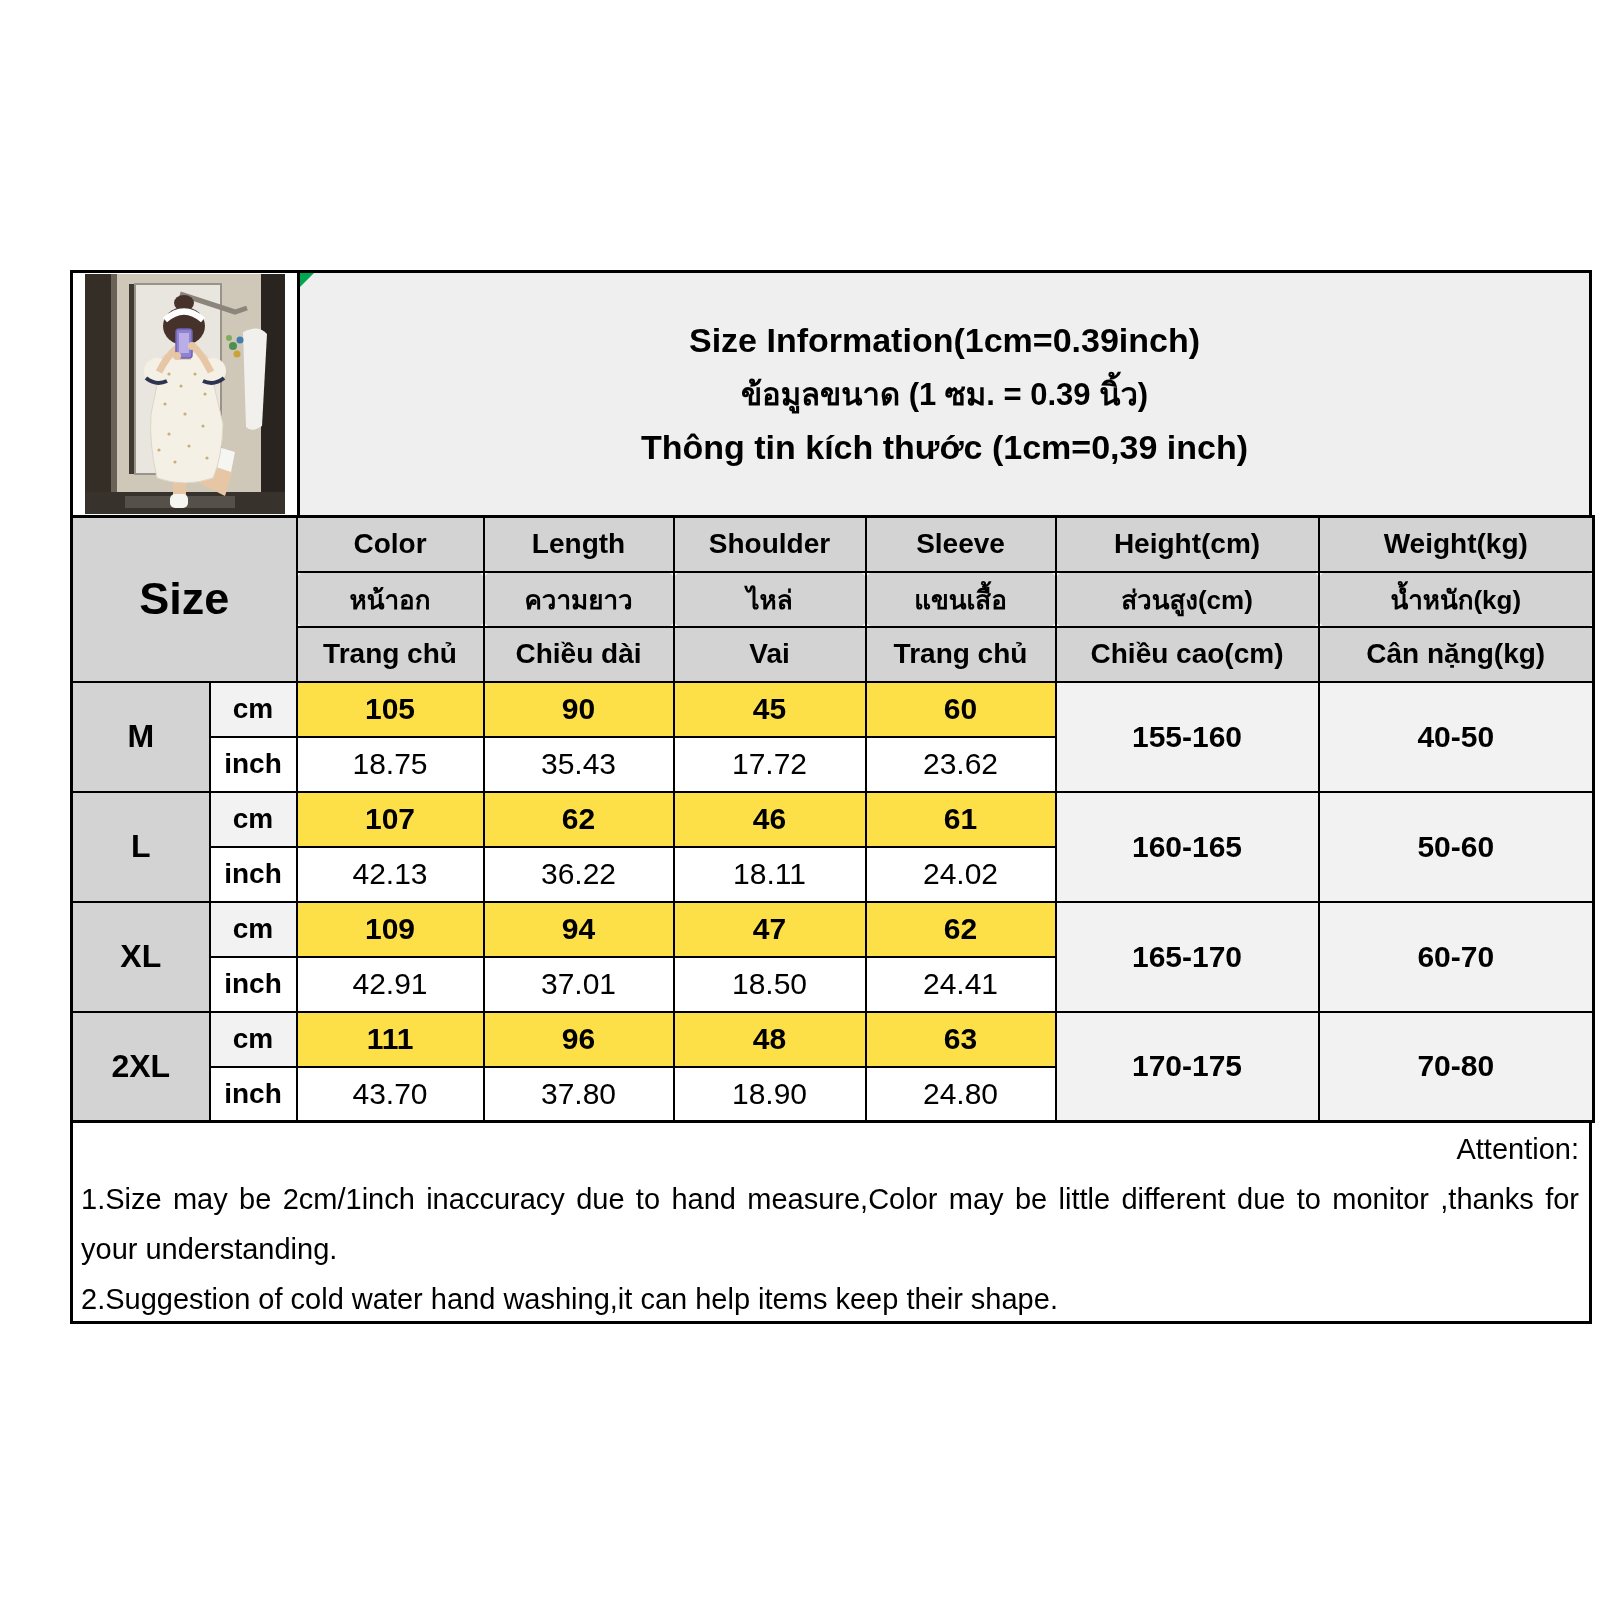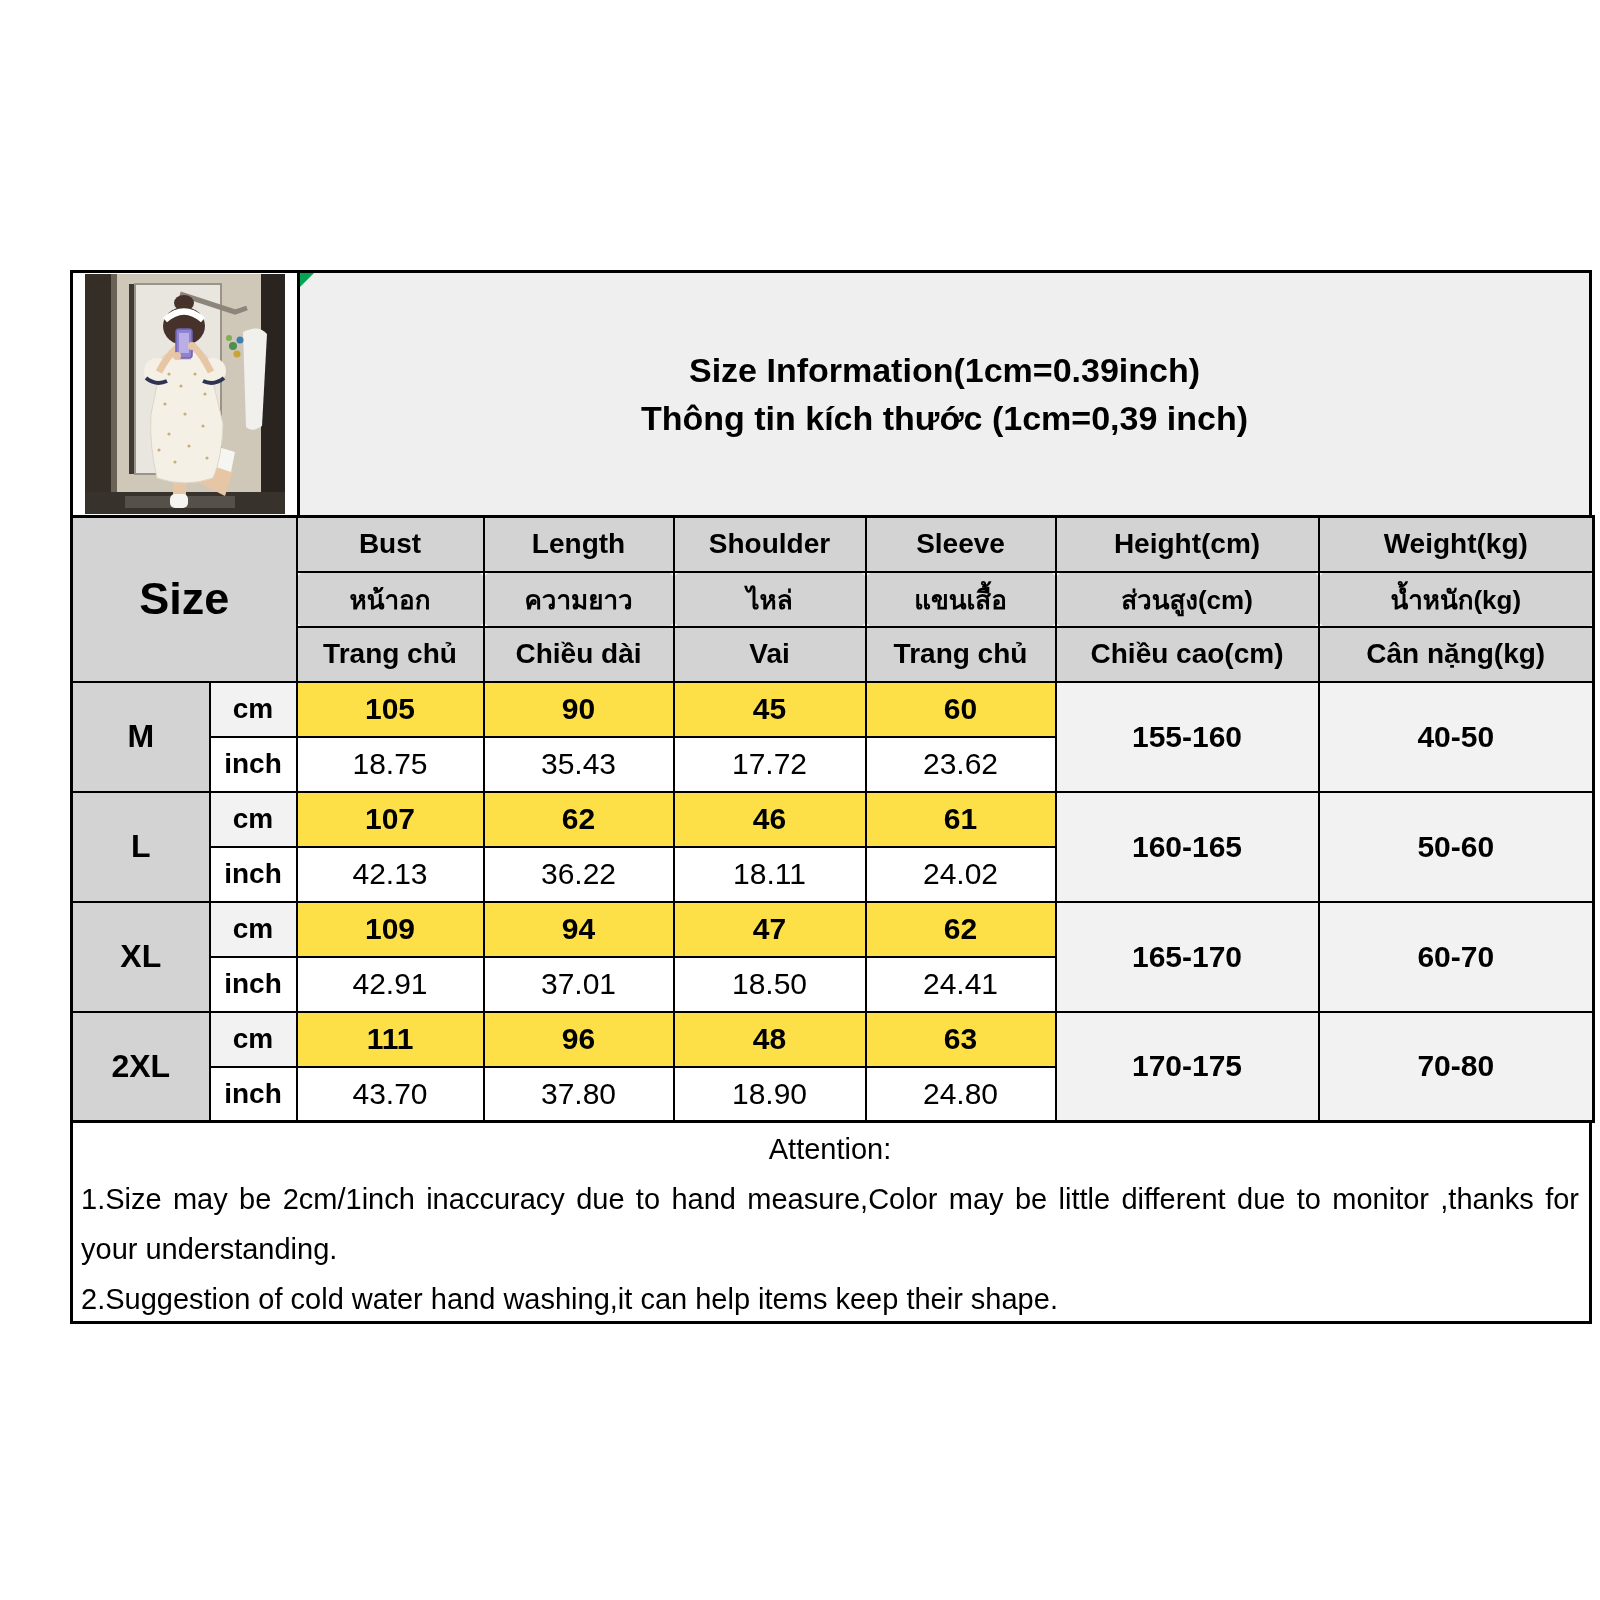--- a/index.html
+++ b/index.html
@@ -54,21 +54,21 @@
   td.val-cm    { font-weight:bold; background:#fde047; }
   td.range     { background:#f2f2f2; font-weight:bold; font-size:30px; }
 
   
   .attention-box {
     box-sizing:border-box; width:100%; height:204px; margin-top:-3px;
     border:3px solid #000; background:#fff;
     padding:1px 10px 0 8px; font-size:29px; line-height:50px;
   }
   .attention-box p { margin:0; text-align:justify; }
-  .attention-box .heading { text-align:center; }
+  .attention-box .heading { text-align:right; }
 </style>
 </head>
 <body>
 
 <div class="sheet">
 
   <div class="top-section">
     <div class="photo-cell">
       <svg width="200" height="240" viewBox="0 0 200 240" xmlns="http://www.w3.org/2000/svg">
         <rect width="200" height="240" fill="#cfc7b8"></rect>
@@ -118,39 +118,40 @@
         <rect x="92" y="78" width="14" height="8" fill="#ecd0b4"></rect>
         <rect x="91" y="55" width="16" height="29" rx="3" fill="#8f83cf" stroke="#6f63b5" stroke-width="1.5"></rect>
         <rect x="94" y="59" width="10" height="20" fill="#b9aee6"></rect>
         <circle cx="92" cy="82" r="4" fill="#e7c6a5"></circle>
         <circle cx="107" cy="72" r="4" fill="#e7c6a5"></circle>
       </svg>
     </div>
     <div class="header-cell">
       <div class="corner-marker"></div>
       <div class="title-en">Size Information(1cm=0.39inch)</div>
+      <div class="title-th">ข้อมูลขนาด (1 ซม. = 0.39 นิ้ว)</div>
       <div class="title-vi">Thông tin kích thước (1cm=0,39 inch)</div>
     </div>
   </div>
 
   <table class="size-table">
     <colgroup>
       <col style="width:138px">
         <col style="width:87px">
         <col style="width:187px">
         <col style="width:190px">
       <col style="width:192px">
         <col style="width:190px">
         <col style="width:263px">
         <col style="width:275px">
     </colgroup>
     <tbody>
       <tr>
         <td class="size-cell" colspan="2" rowspan="3">Size</td>
-        <td class="hdr">Bust</td>
+        <td class="hdr">Color</td>
         <td class="hdr">Length</td>
         <td class="hdr">Shoulder</td>
         <td class="hdr">Sleeve</td>
         <td class="hdr">Height(cm)</td>
         <td class="hdr">Weight(kg)</td>
       </tr>
       <tr>
         <td class="hdr-th">หน้าอก</td>
         <td class="hdr-th">ความยาว</td>
         <td class="hdr-th">ไหล่</td>

